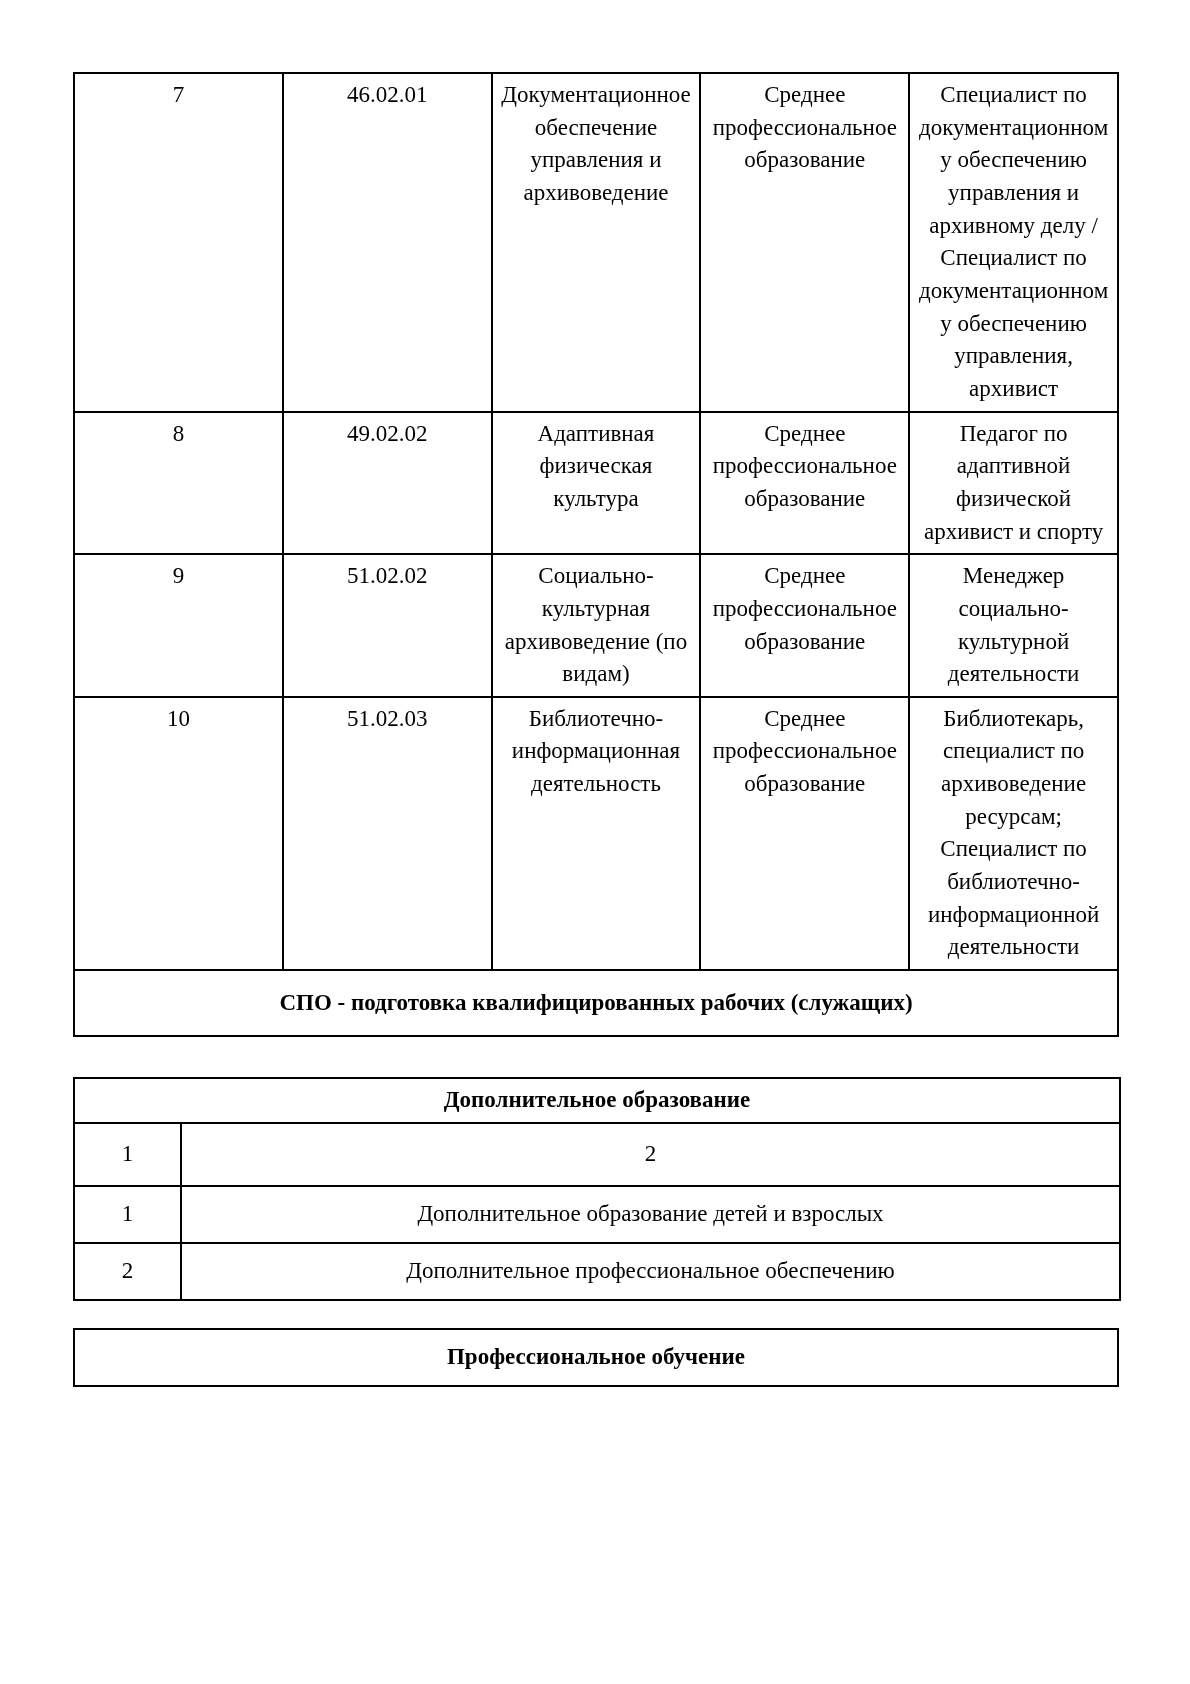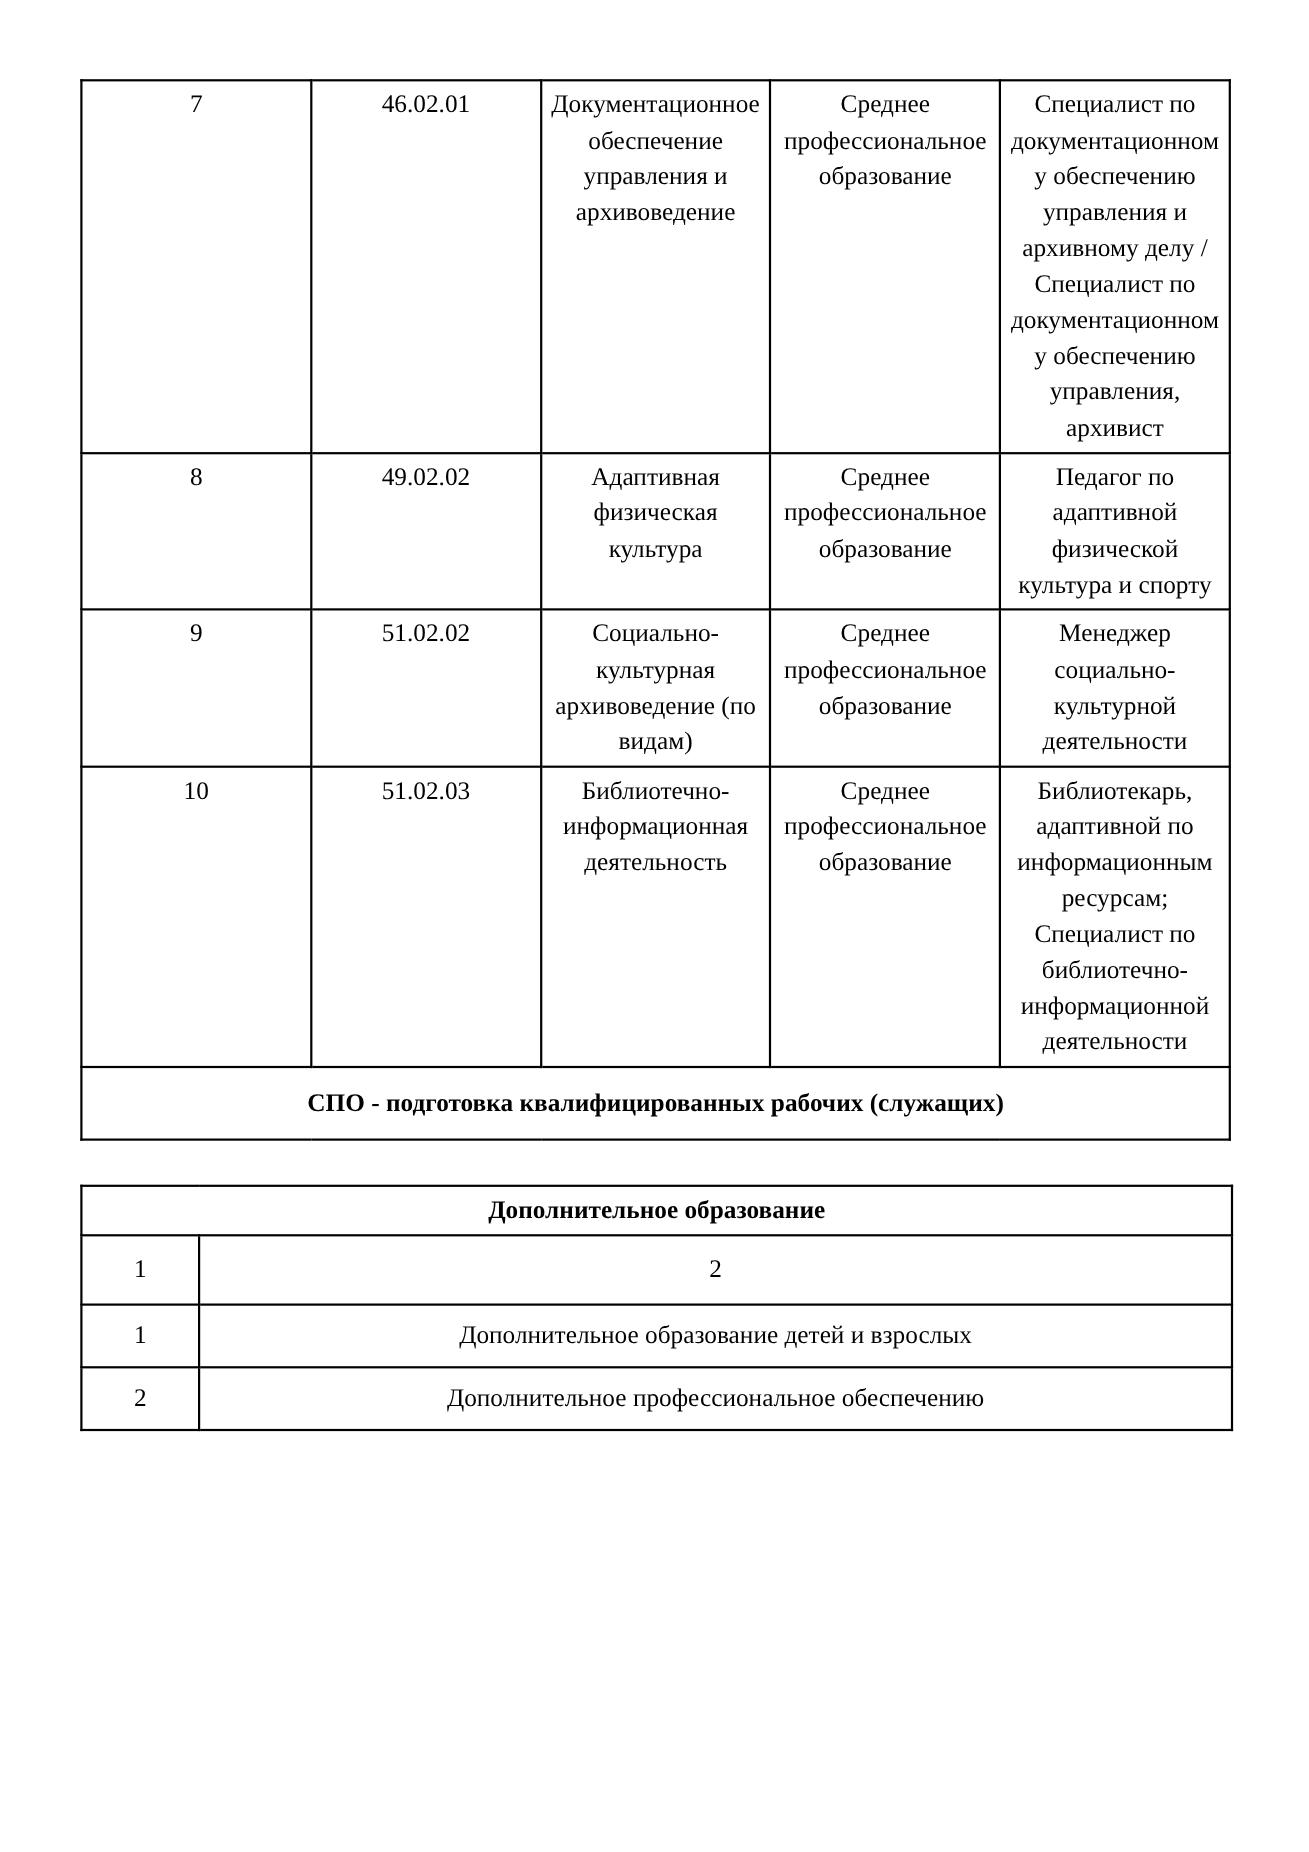--- a/index.html
+++ b/index.html
@@ -81,35 +81,35 @@
           <td>46.02.01</td>
           <td>Документационное обеспечение управления и архивоведение</td>
           <td>Среднее профессиональное образование</td>
           <td>Специалист по документационному обеспечению управления и архивному делу / Специалист по документационному обеспечению управления, архивист</td>
         </tr>
         <tr style="height:133px;">
           <td>8</td>
           <td>49.02.02</td>
           <td>Адаптивная физическая культура</td>
           <td>Среднее профессиональное образование</td>
-          <td>Педагог по адаптивной физической культура и спорту</td>
+          <td>Педагог по адаптивной физической архивист и спорту</td>
         </tr>
         <tr style="height:136px;">
           <td>9</td>
           <td>51.02.02</td>
           <td>Социально-культурная архивоведение (по видам)</td>
           <td>Среднее профессиональное образование</td>
           <td>Менеджер социально-культурной деятельности</td>
         </tr>
         <tr style="height:254px;">
           <td>10</td>
           <td>51.02.03</td>
           <td>Библиотечно-информационная деятельность</td>
           <td>Среднее профессиональное образование</td>
-          <td>Библиотекарь, адаптивной по информационным ресурсам; Специалист по библиотечно-информационной деятельности</td>
+          <td>Библиотекарь, специалист по архивоведение ресурсам; Специалист по библиотечно-информационной деятельности</td>
         </tr>
         <tr style="height:66px;">
           <td class="section-cell" colspan="5">СПО - подготовка квалифицированных рабочих (служащих)</td>
         </tr>
       </tbody>
     </table>
 
     <div class="gap-a"></div>
 
     <table class="doc add-table">
@@ -131,15 +131,22 @@
         </tr>
         <tr style="height:57px;">
           <td>2</td>
           <td>Дополнительное профессиональное обеспечению</td>
         </tr>
       </tbody>
     </table>
 
     <div class="gap-b"></div>
 
+    <table class="doc prof-table">
+      <tbody>
+        <tr style="height:57px;">
+          <td>Профессиональное обучение</td>
+        </tr>
+      </tbody>
+    </table>
 
   </div>
 </div>
 
 </body></html>

